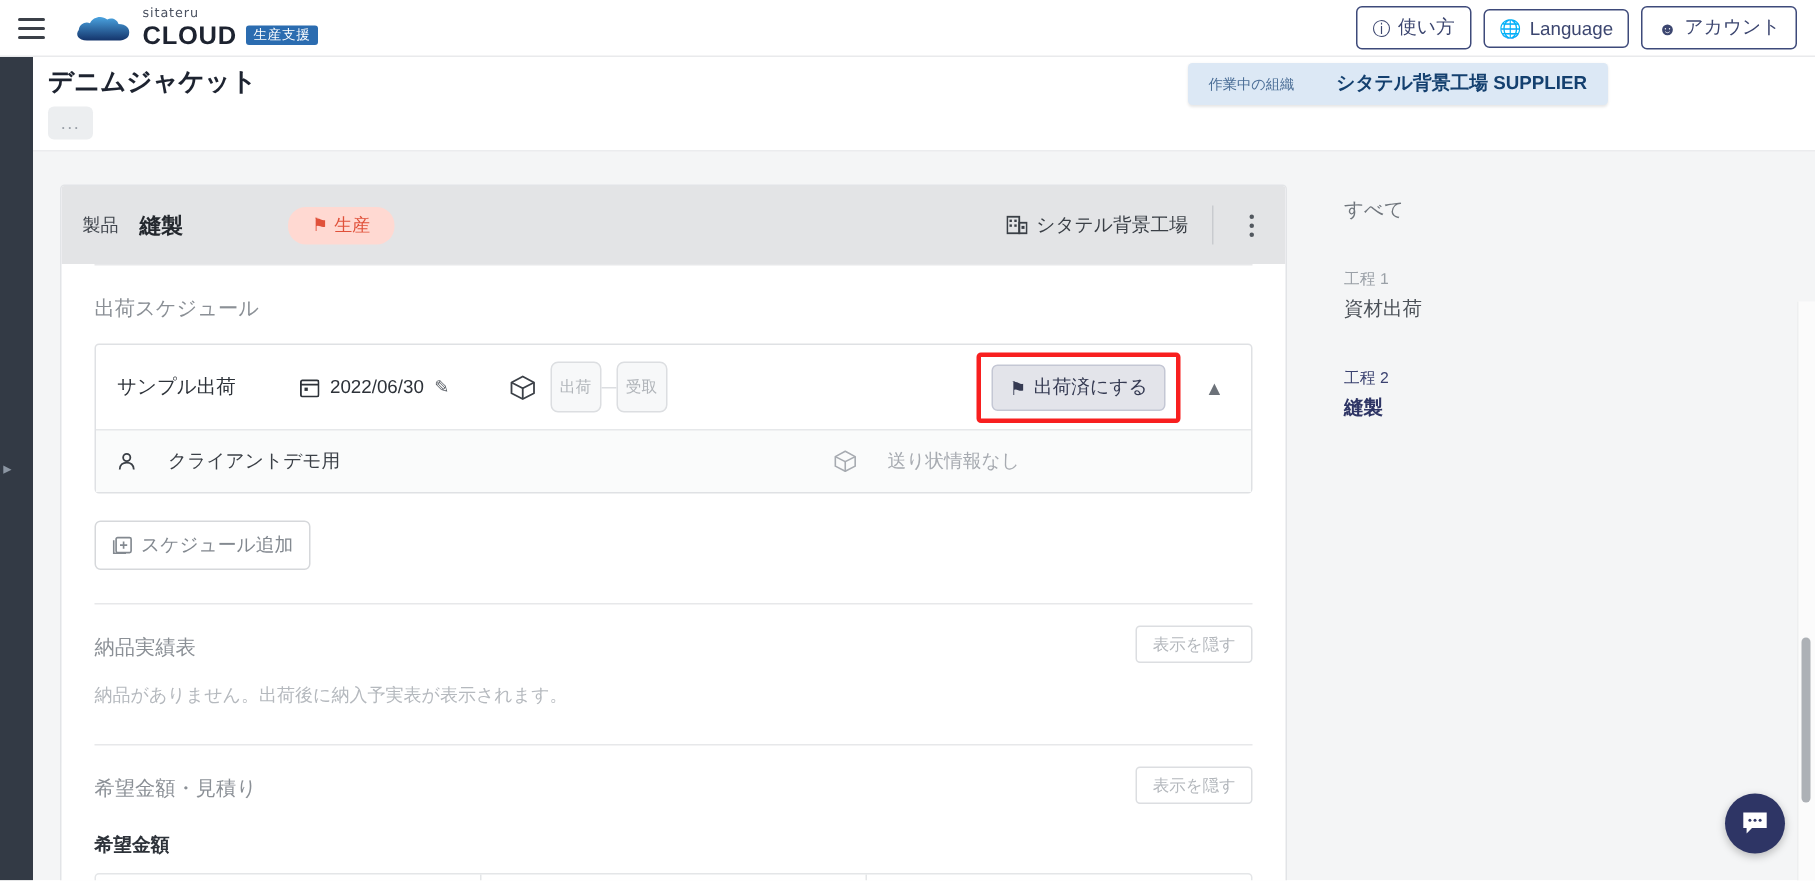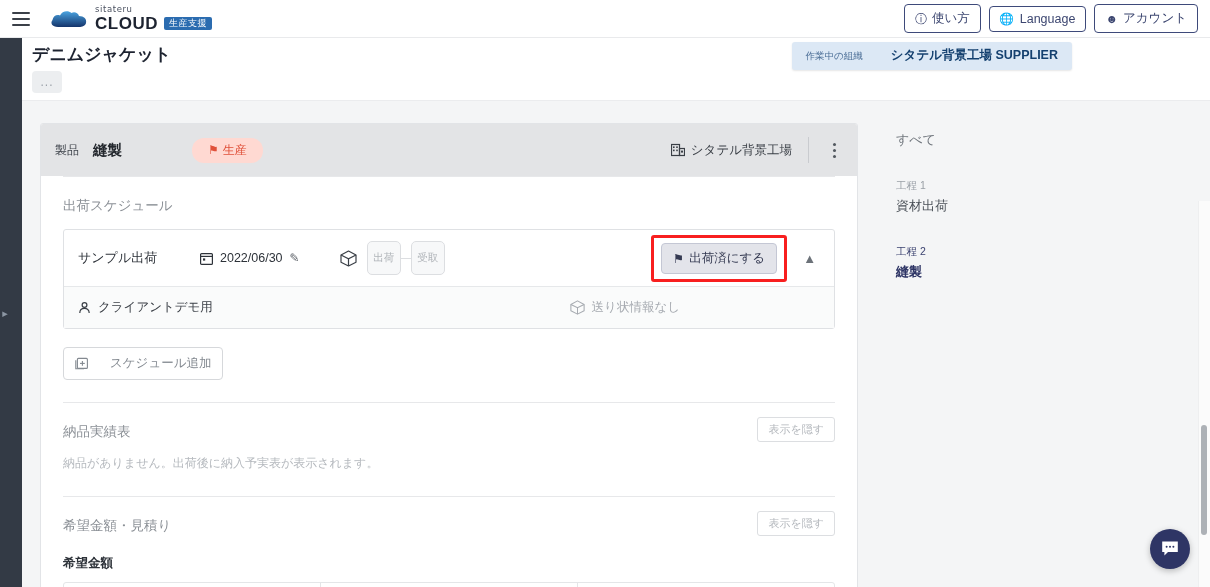--- a/index.html
+++ b/index.html
@@ -163,26 +163,26 @@
     color: #353a52; font-size: 12.5px; padding: 6px 11px; cursor: pointer;
     display: inline-flex; align-items: center; gap: 5px; white-space: nowrap;
   }
   .chev { color: #6c7279; font-size: 13px; cursor: pointer; padding-right: 4px; }
 
   .sched-bot {
     border-top: 1px solid #e6e8ea; background: #fafbfb;
     height: 42px; display: flex; align-items: center; padding: 0 14px;
     font-size: 12.5px; color: #3a3f46;
   }
-  .sb-item { display: flex; align-items: center; gap: 7px; }
+  .sb-item { display: flex; align-items: center; gap: 21px; }
   .sb-addr { margin-left: 98px; }
   .sb-note { margin-left: auto; color: #a7abb1; margin-right: 140px; }
 
   .add-btn {
-    margin-top: 18px; display: inline-flex; align-items: center; gap: 22px;
+    margin-top: 18px; display: inline-flex; align-items: center; gap: 6px;
     border: 1px solid #d6d8db; border-radius: 4px; background: #fff;
     color: #838990; font-size: 12.5px; padding: 7px 11px; cursor: pointer;
   }
 
   .sec-row { display: flex; align-items: center; }
   .hide-btn {
     margin-left: auto; border: 1px solid #dcdee1; border-radius: 3px;
     background: #fff; color: #b3b7bc; font-size: 11px; padding: 4px 10px;
     cursor: pointer;
   }

